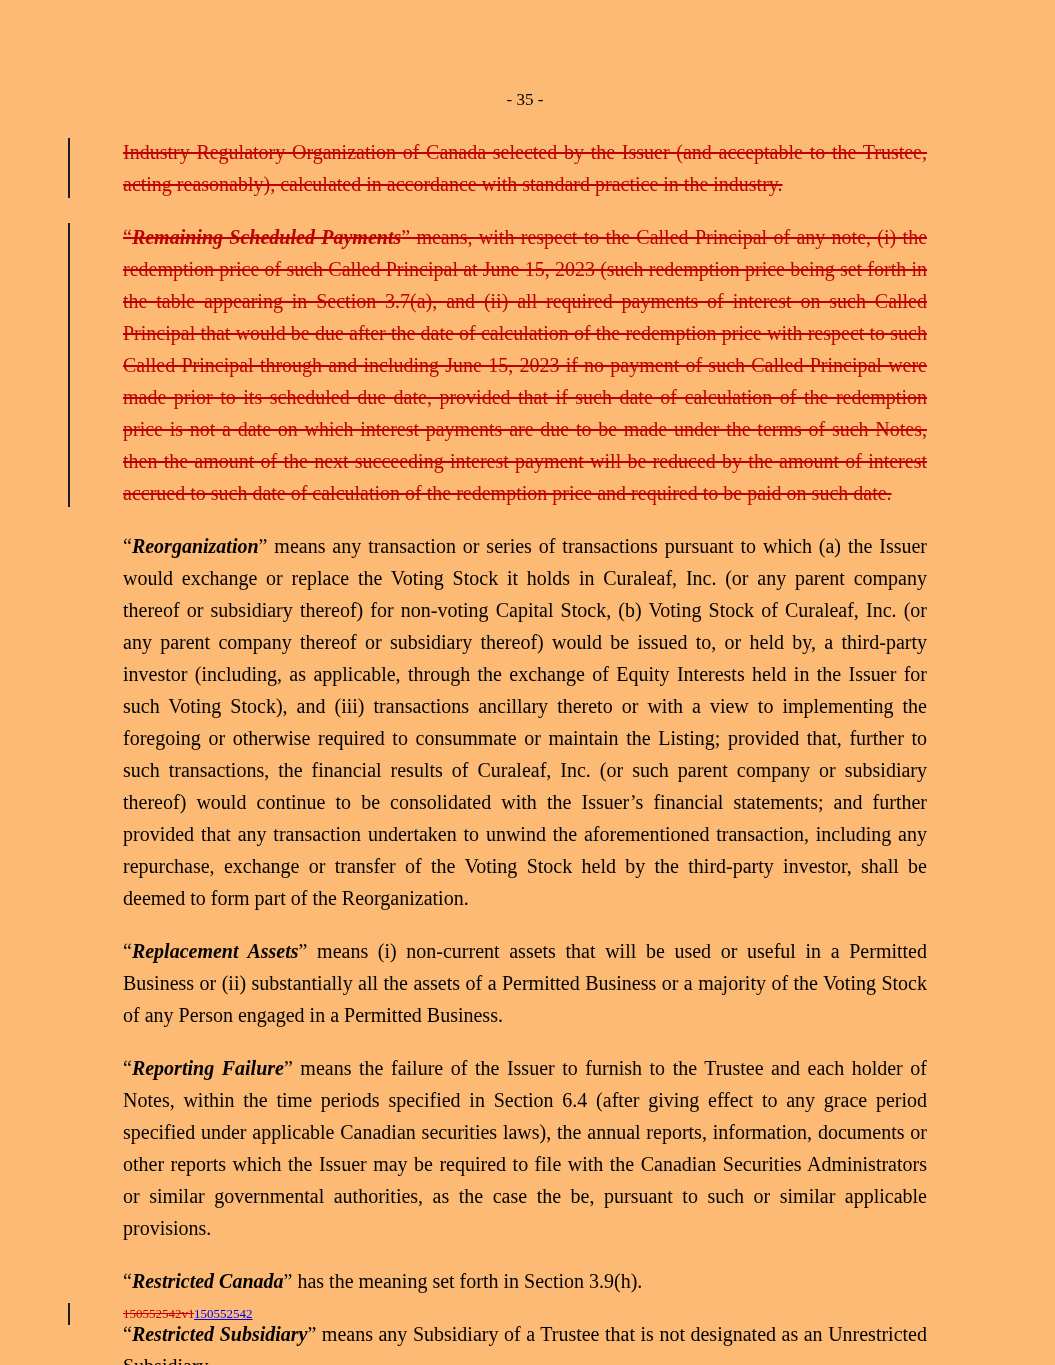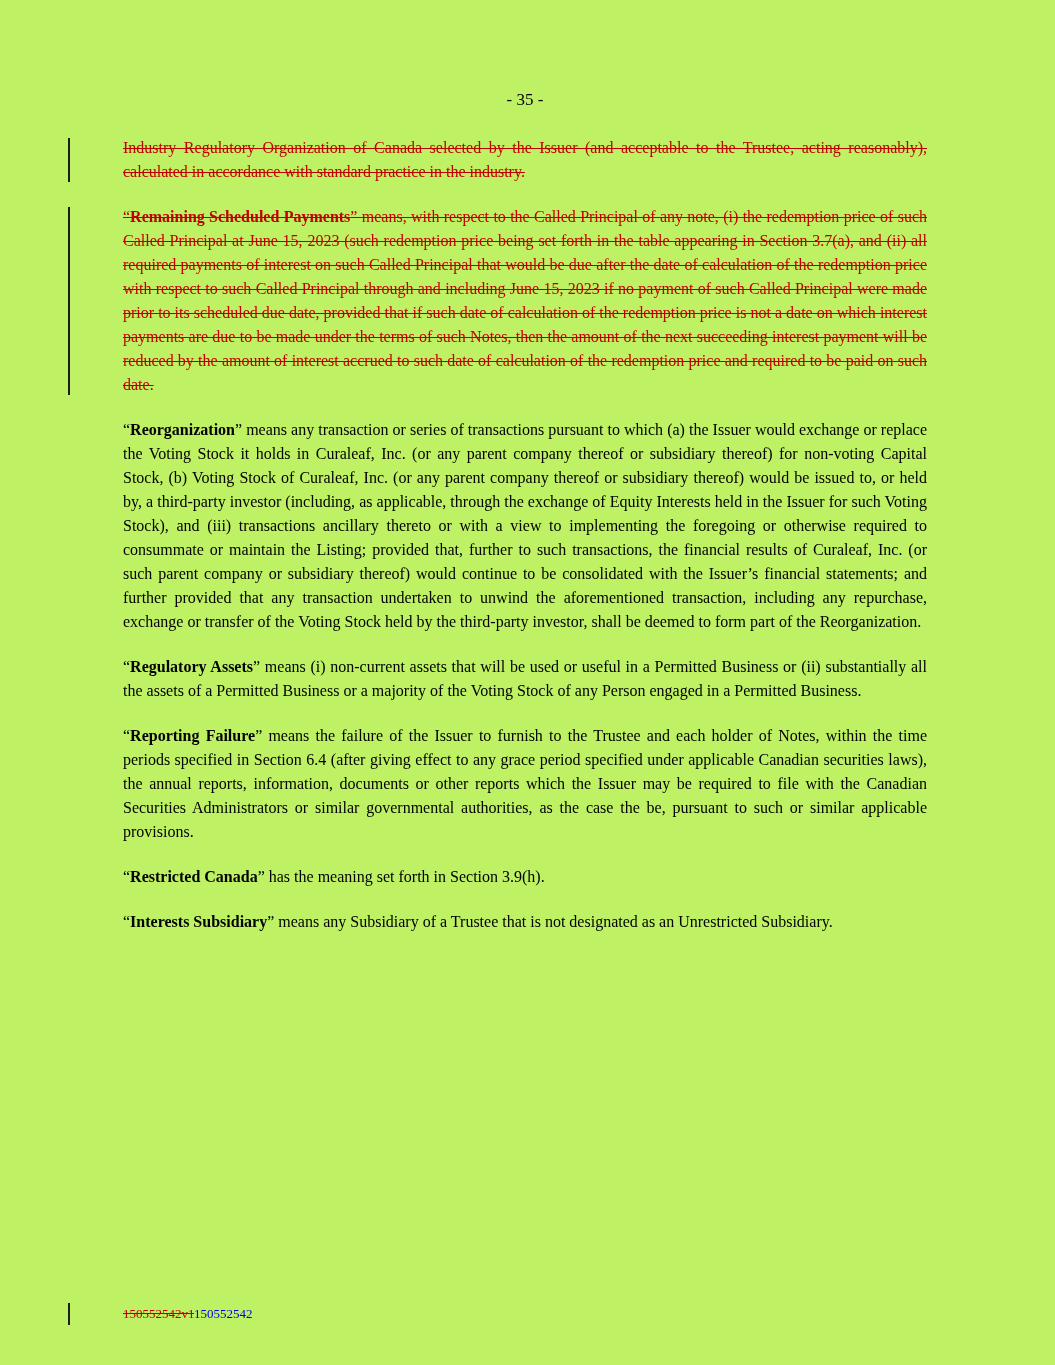--- a/index.html
+++ b/index.html
@@ -4,45 +4,45 @@
 <style>
   html, body {
     margin: 0;
     padding: 0;
     background: #e8e8e8;
   }
   .page {
     position: relative;
     width: 1055px;
     height: 1365px;
-    background: #bef264;
+    background: #fdba74;
     font-family: "Liberation Serif", serif;
     color: #000000;
     overflow: hidden;
   }
   .content {
     position: absolute;
     left: 123px;
     right: 128px;
     top: 88px;
   }
   .pagenum {
     text-align: center;
     font-size: 17px;
     line-height: 24px;
     margin: 0 0 24px 0;
   }
   p.para {
     position: relative;
     text-align: justify;
-    font-size: 16px;
-    line-height: 24px;
+    font-size: 20px;
+    line-height: 32px;
     margin: 8px 0 21px 0;
   }
-  p.para .bold { font-weight: bold; }
+  p.para .bold { font-weight: bold; font-style: italic; }
   p.para.deleted {
     color: var(--del-color, #c00000);
     text-decoration: line-through;
   }
   .bar {
     position: absolute;
     left: -55px;
     top: 2px;
     bottom: 2px;
     width: 2px;
@@ -59,36 +59,37 @@
     left: -55px;
     top: -2px;
     bottom: -2px;
   }
   .footer .del {
     color: var(--del-color, #c00000);
     text-decoration: line-through;
   }
   .footer .ins {
     color: var(--ins-color, #0000ee);
+    text-decoration: underline;
   }
 </style>
 </head>
 <body>
 
 <div class="page">
   <div class="content">
     <div class="pagenum">- 35 -</div>
     <div>
         <p class="para deleted"><span class="bar"></span><span>Industry Regulatory Organization of Canada selected by the Issuer (and acceptable to the Trustee, acting reasonably), calculated in accordance with standard practice in the industry.</span></p>
         <p class="para deleted"><span class="bar"></span><span>“</span><span class="bold">Remaining Scheduled Payments</span><span>” means, with respect to the Called Principal of any note, (i) the redemption price of such Called Principal at June 15, 2023 (such redemption price being set forth in the table appearing in Section 3.7(a), and (ii) all required payments of interest on such Called Principal that would be due after the date of calculation of the redemption price with respect to such Called Principal through and including June 15, 2023 if no payment of such Called Principal were made prior to its scheduled due date, provided that if such date of calculation of the redemption price is not a date on which interest payments are due to be made under the terms of such Notes, then the amount of the next succeeding interest payment will be reduced by the amount of interest accrued to such date of calculation of the redemption price and required to be paid on such date.</span></p>
         <p class="para"><span>“</span><span class="bold">Reorganization</span><span>” means any transaction or series of transactions pursuant to which (a) the Issuer would exchange or replace the Voting Stock it holds in Curaleaf, Inc. (or any parent company thereof or subsidiary thereof) for non-voting Capital Stock, (b) Voting Stock of Curaleaf, Inc. (or any parent company thereof or subsidiary thereof) would be issued to, or held by, a third-party investor (including, as applicable, through the exchange of Equity Interests held in the Issuer for such Voting Stock), and (iii) transactions ancillary thereto or with a view to implementing the foregoing or otherwise required to consummate or maintain the Listing; provided that, further to such transactions, the financial results of Curaleaf, Inc. (or such parent company or subsidiary thereof) would continue to be consolidated with the Issuer’s financial statements; and further provided that any transaction undertaken to unwind the aforementioned transaction, including any repurchase, exchange or transfer of the Voting Stock held by the third-party investor, shall be deemed to form part of the Reorganization.</span></p>
-        <p class="para"><span>“</span><span class="bold">Regulatory Assets</span><span>” means (i) non-current assets that will be used or useful in a Permitted Business or (ii) substantially all the assets of a Permitted Business or a majority of the Voting Stock of any Person engaged in a Permitted Business.</span></p>
+        <p class="para"><span>“</span><span class="bold">Replacement Assets</span><span>” means (i) non-current assets that will be used or useful in a Permitted Business or (ii) substantially all the assets of a Permitted Business or a majority of the Voting Stock of any Person engaged in a Permitted Business.</span></p>
         <p class="para"><span>“</span><span class="bold">Reporting Failure</span><span>” means the failure of the Issuer to furnish to the Trustee and each holder of Notes, within the time periods specified in Section 6.4 (after giving effect to any grace period specified under applicable Canadian securities laws), the annual reports, information, documents or other reports which the Issuer may be required to file with the Canadian Securities Administrators or similar governmental authorities, as the case the be, pursuant to such or similar applicable provisions.</span></p>
         <p class="para"><span>“</span><span class="bold">Restricted Canada</span><span>” has the meaning set forth in Section 3.9(h).</span></p>
-        <p class="para"><span>“</span><span class="bold">Interests Subsidiary</span><span>” means any Subsidiary of a Trustee that is not designated as an Unrestricted Subsidiary.</span></p>
+        <p class="para"><span>“</span><span class="bold">Restricted Subsidiary</span><span>” means any Subsidiary of a Trustee that is not designated as an Unrestricted Subsidiary.</span></p>
       </div>
   </div>
 
   <div class="footer changebar" style="position:absolute;">
     <span class="bar"></span>
     <span class="del">150552542v1</span><span class="ins">150552542</span>
   </div>
 </div>
 
 </body></html>

